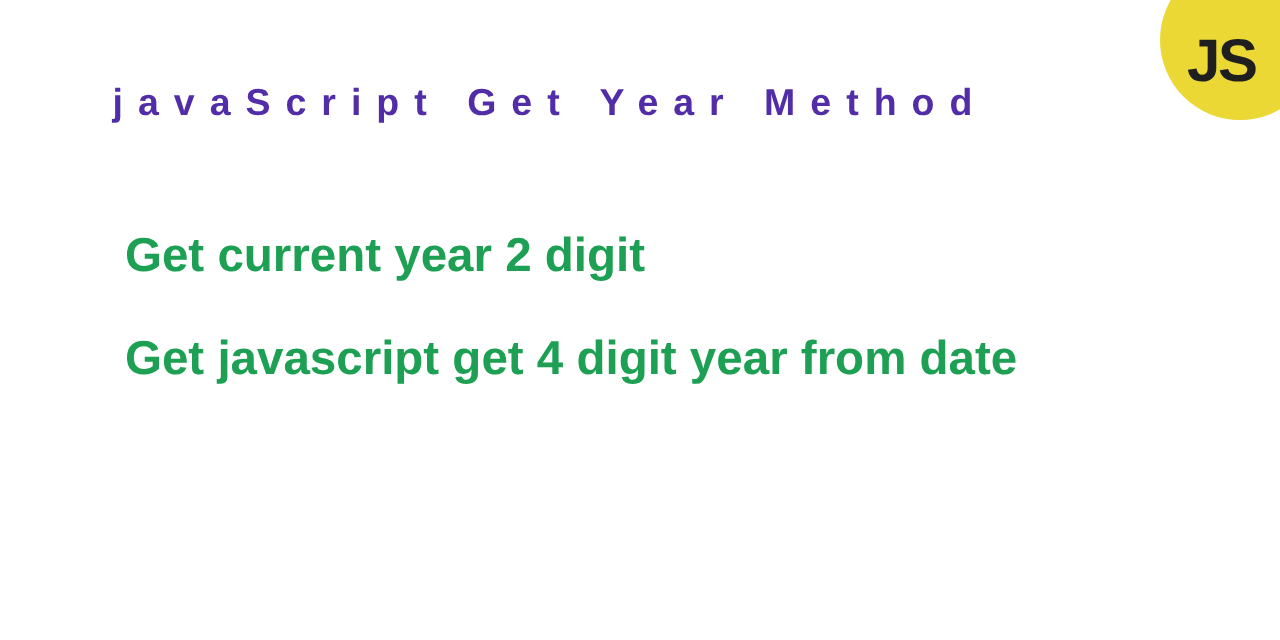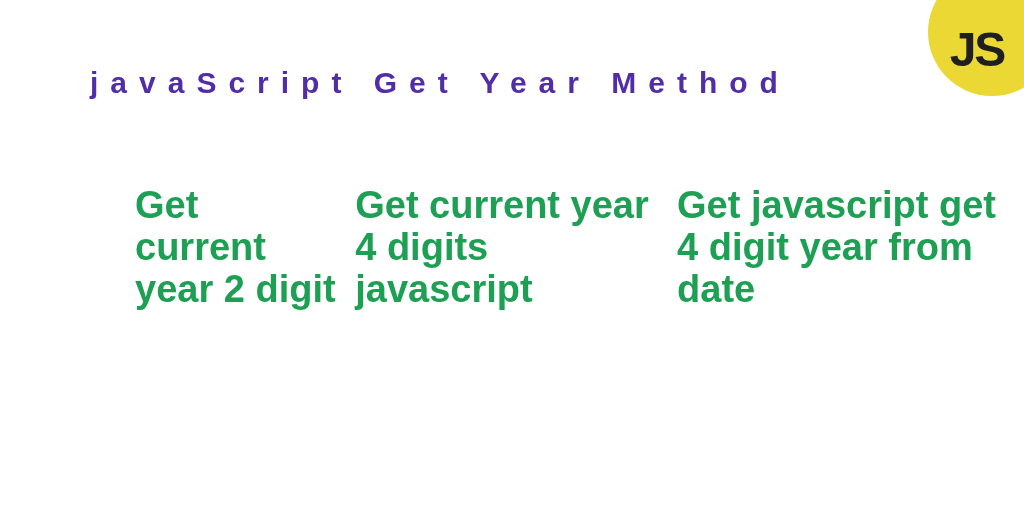--- a/index.html
+++ b/index.html
@@ -39,37 +39,35 @@
     color: #512da8;
     font-weight: 700;
     font-size: 30px;
     letter-spacing: 12px;
   }
   .list {
     position: absolute;
     top: 185px;
     left: 100px;
     display: flex;
-    flex-direction: row;
-    gap: 18px;
-    margin-left: 35px;
+    flex-direction: column;
+    gap: 40px;
   }
   .list-item {
     color: #1da053;
     font-weight: 700;
     font-size: 38px;
     line-height: 1.1;
   }
 </style>
 </head>
 <body>
 
 <div class="js-badge">
   <span class="js-badge-text">JS</span>
 </div>
 
 <h1 class="title">javaScript Get Year Method</h1>
 
 <div class="list">
   <div class="list-item">Get current year 2 digit</div>
-  <div class="list-item">Get current year 4 digits javascript</div>
   <div class="list-item">Get javascript get 4 digit year from date</div>
 </div>
 
 </body></html>

